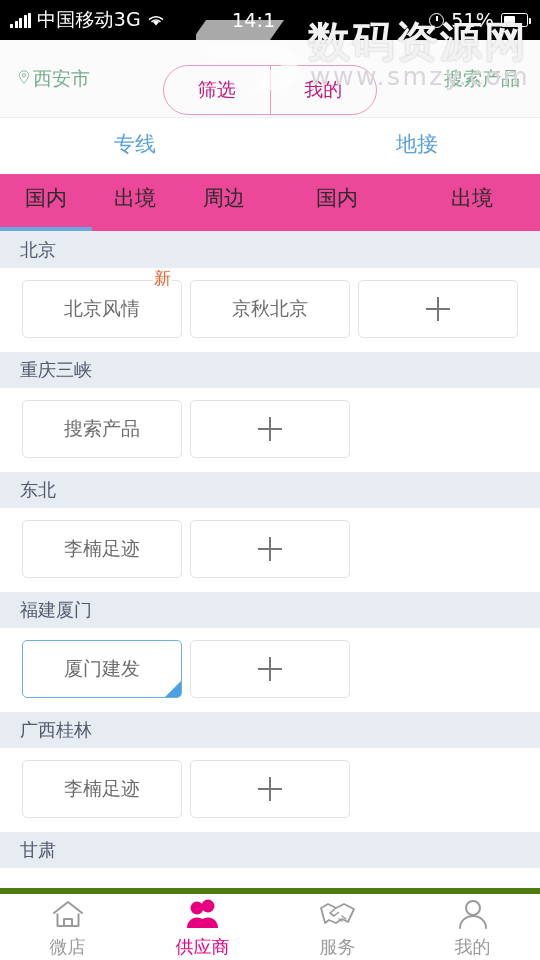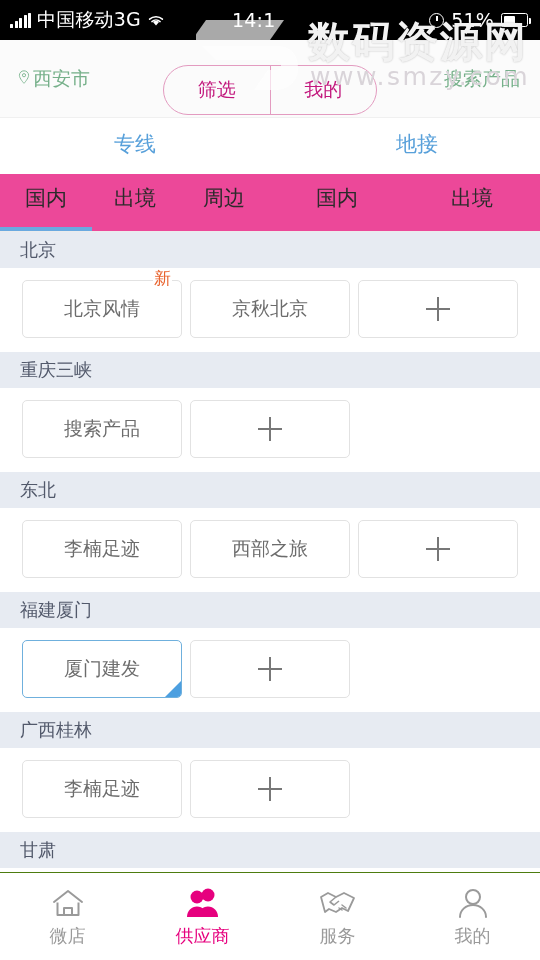--- a/index.html
+++ b/index.html
@@ -98,22 +98,22 @@
   .card.plus{ color:#8a8a8a; }
   .plus-glyph{ position:relative; width:24px; height:24px; }
   .plus-glyph::before,.plus-glyph::after{
     content:""; position:absolute; background:#777;
   }
   .plus-glyph::before{ left:11px; top:0; width:1.6px; height:24px;}
   .plus-glyph::after{ left:0; top:11px; width:24px; height:1.6px;}
 
   
   .bottomnav{
-    position:absolute; left:0; right:0; bottom:0; height:88px; background:#fff;
-    border-top:1px solid #4d7c0f; display:flex;
+    position:absolute; left:0; right:0; bottom:0; height:72px; background:#fff;
+    border-top:6px solid #4d7c0f; display:flex;
   }
   .nav-item{ flex:1; display:flex; flex-direction:column; align-items:center;
              justify-content:center; gap:5px; color:#9a9a9a; font-size:18px;}
   .nav-item.active{ color:#e6007e; }
   .nav-ic{ height:34px; display:flex; align-items:flex-end; }
 </style>
 </head>
 <body>
 
 <div class="statusbar">
@@ -213,23 +213,20 @@
       </div>
       <div class="card plus">
         <span class="plus-glyph"></span>
       </div>
     </div>
     <div class="sec-head">东北</div>
     <div class="sec-body">
       <div class="card">
         <span>李楠足迹</span>
       </div>
-      <div class="card">
-        <span>西部之旅</span>
-      </div>
       <div class="card plus">
         <span class="plus-glyph"></span>
       </div>
     </div>
     <div class="sec-head">福建厦门</div>
     <div class="sec-body">
       <div class="card selected">
         <span>厦门建发</span>
         <span class="corner">
           <svg width="16" height="12" viewBox="0 0 16 12">

